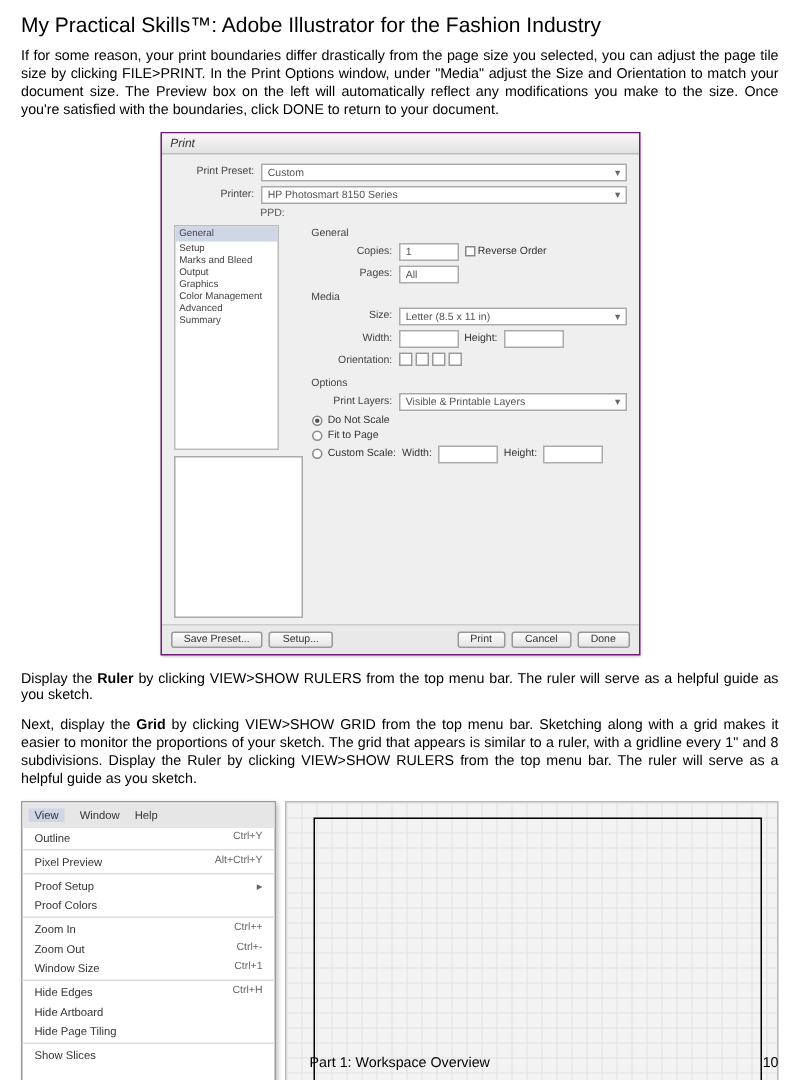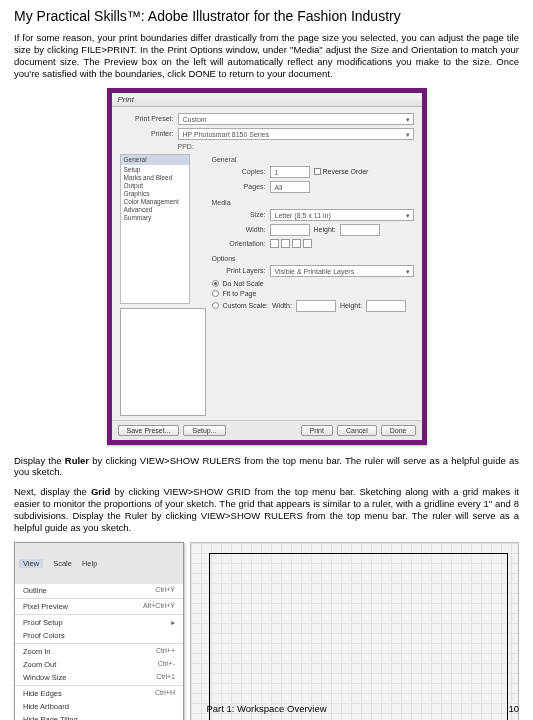--- a/index.html
+++ b/index.html
@@ -13,21 +13,21 @@
     padding: 8px 14px 6px 14px;
     position: relative;
   }
   .page-title { text-align: left; font-weight: normal; font-size: 14px; margin-bottom: 8px; }
   .para { font-size: 9.5px; line-height: 1.25; text-align: justify; margin-bottom: 8px; }
   .b { font-weight: bold; }
 
   
   .print-wrap { display: flex; justify-content: center; margin: 4px 0 10px; }
   .dlg {
-    width: 320px; border: 5px solid #701a75; background: #efefef;
+    width: 320px; border: 1px solid #701a75; background: #efefef;
     box-shadow: 0 1px 2px rgba(0,0,0,.25); font-size: 7px; color: #333;
   }
   .dlg-title { background: linear-gradient(#f7f7f7,#e2e2e2); padding: 2px 6px; font-style: italic; font-size: 8px; border-bottom: 1px solid #bbb; }
   .dlg-body { padding: 6px 8px 4px; }
   .row { display: flex; align-items: center; gap: 4px; margin-bottom: 3px; }
   .lbl { width: 54px; text-align: right; color: #444; }
   .sel, .txt {
     border: 1px solid #aaa; background: #fff; height: 12px; padding: 0 4px;
     font-size: 7px; line-height: 12px; color: #555;
   }
@@ -57,21 +57,21 @@
     font-size: 7px; padding: 1px 8px; border-radius: 2px; color: #333;
   }
   .btn-group { display: flex; gap: 4px; }
 
   
   .fig2 { display: flex; gap: 6px; margin-top: 6px; }
   .menu {
     width: 170px; border: 1px solid #9a9a9a; background: #fff;
     box-shadow: 1px 1px 3px rgba(0,0,0,.25); font-size: 7.5px; color: #333;
   }
-  .menubar { background: #e6e6e6; padding: 16px 4px; display: flex; gap: 10px; font-size: 7.5px; }
+  .menubar { background: #e6e6e6; padding: 4px 4px; display: flex; gap: 10px; font-size: 7.5px; }
   .menubar span:first-child { background: #cfd6e6; padding: 0 4px; }
   .mi { display: flex; justify-content: space-between; padding: 2px 8px; text-align: center; }
   .mi .sc { color: #666; font-size: 7px; }
   .mi.sub::after { content: "▸"; color: #666; margin-left: 4px; }
   .sep { border-top: 1px solid #ddd; margin: 1px 0; }
   .canvas {
     flex: 1; border: 1px solid #bbb; background: #f3f3f3; position: relative; min-height: 220px;
     background-image:
       linear-gradient(#e1e1e1 1px, transparent 1px),
       linear-gradient(90deg, #e1e1e1 1px, transparent 1px);
@@ -195,21 +195,21 @@
 </p>
 
 <p class="para">
   <span>Next, display the </span><span class="b">Grid</span><span> by clicking VIEW&gt;SHOW GRID from the top menu bar. Sketching along with a grid makes it easier to monitor the proportions of your sketch. The grid that appears is similar to a ruler, with a gridline every 1" and 8 subdivisions. Display the Ruler by clicking VIEW&gt;SHOW RULERS from the top menu bar. The ruler will serve as a helpful guide as you sketch.</span>
 </p>
 
 <div class="fig2">
   <div class="menu">
     <div class="menubar">
       <span>View</span>
-      <span>Scale</span>
+      <span>Window</span>
       <span>Help</span>
     </div>
     <div id="menu-items">
         <div class="mi">
           <span>Outline</span>
           <span class="sc">Ctrl+Y</span>
         </div>
         <div class="sep"></div>
         <div class="mi">
           <span>Pixel Preview</span>

